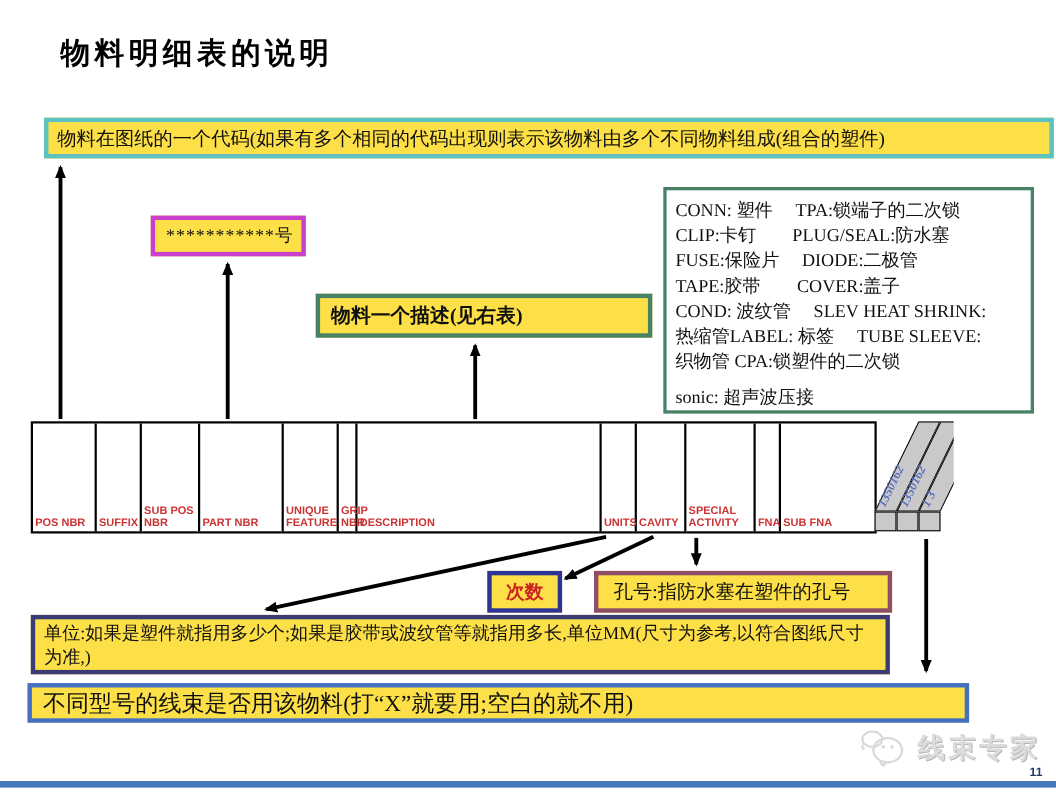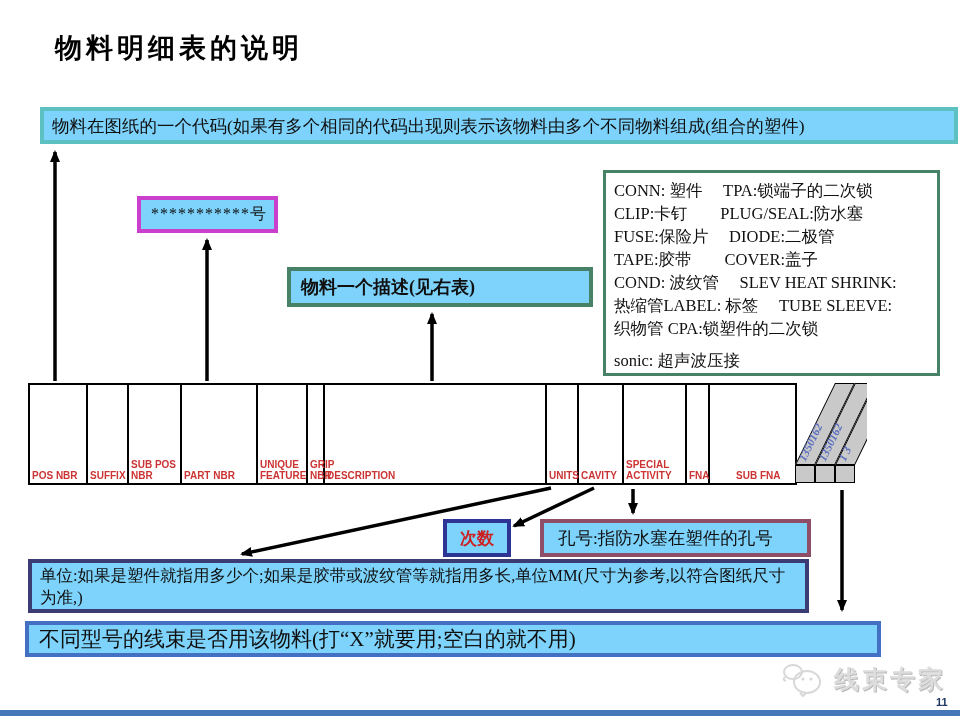--- a/index.html
+++ b/index.html
@@ -1,21 +1,21 @@
 <!DOCTYPE html>
 <html style="--teal-box: #5ec1c1; --magenta-box: #cb3fcd; --green-box: #478266; --navy-box: #2d3494; --maroon-box: #8e4e68; --dark-navy-box: #3c3c74; --blue-box: #4470c4; --table-header-red: #cc3333; --slant-text-blue: #5b6fc0; --footer-blue: #4577b8; --page-number-navy: #1f3864;"><head>
 <meta charset="utf-8">
 <style>
   html,body{margin:0;padding:0;}
   body{width:960px;height:720px;background:#fff;position:relative;overflow:hidden;
        font-family:"Liberation Serif","DejaVu Serif",serif;}
   .slide{position:absolute;inset:0;}
   .title{position:absolute;left:55px;top:30px;margin:0;font-size:27px;font-weight:bold;
          letter-spacing:4px;color:#000;font-family:"Liberation Serif","DejaVu Serif",serif;}
-  .box{position:absolute;background:#7dd3fc;box-sizing:border-box;color:#101010;
+  .box{position:absolute;background:#fde047;box-sizing:border-box;color:#101010;
        display:flex;align-items:center;}
   .top-box{left:40px;top:107px;width:918px;height:37px;border:4px solid var(--teal-box,#5ec1c1);
            font-size:17.5px;padding-left:8px;}
   .magenta-box{left:137px;top:196px;width:141px;height:37px;border:4px solid var(--magenta-box,#cb3fcd);
            font-size:16px;padding-left:10px;letter-spacing:1px;}
   .desc-box{left:287px;top:267px;width:306px;height:40px;border:4px solid var(--green-box,#478266);
            font-size:18px;font-weight:bold;padding-left:10px;}
   .legend{position:absolute;left:603px;top:170px;width:337px;height:206px;box-sizing:border-box;
           border:3px solid var(--green-box,#478266);padding:6px 8px 0 8px;font-size:16.5px;
           line-height:23px;color:#101010;}
@@ -103,21 +103,21 @@
       </div>
       <div class="col" style="width: 45px;">
         <span>CAVITY</span>
       </div>
       <div class="col" style="width: 63px; align-items: flex-end;">
         <span>SPECIAL ACTIVITY</span>
       </div>
       <div class="col" style="width: 23px;">
         <span>FNA</span>
       </div>
-      <div class="col" style="width: 54px; margin-left: 24px;">
+      <div class="col" style="width: 54px;">
         <span>SUB FNA</span>
       </div>
     </div>
 
   <div class="slant-wrap">
       <div class="slant-band" style="left: 0px;"></div>
       <div class="slant-cell" style="left: 0px;"></div>
       <span class="slant-label" style="left: 12px; top: 68px;">1350162</span>
       <div class="slant-band" style="left: 20px;"></div>
       <div class="slant-cell" style="left: 20px;"></div>

